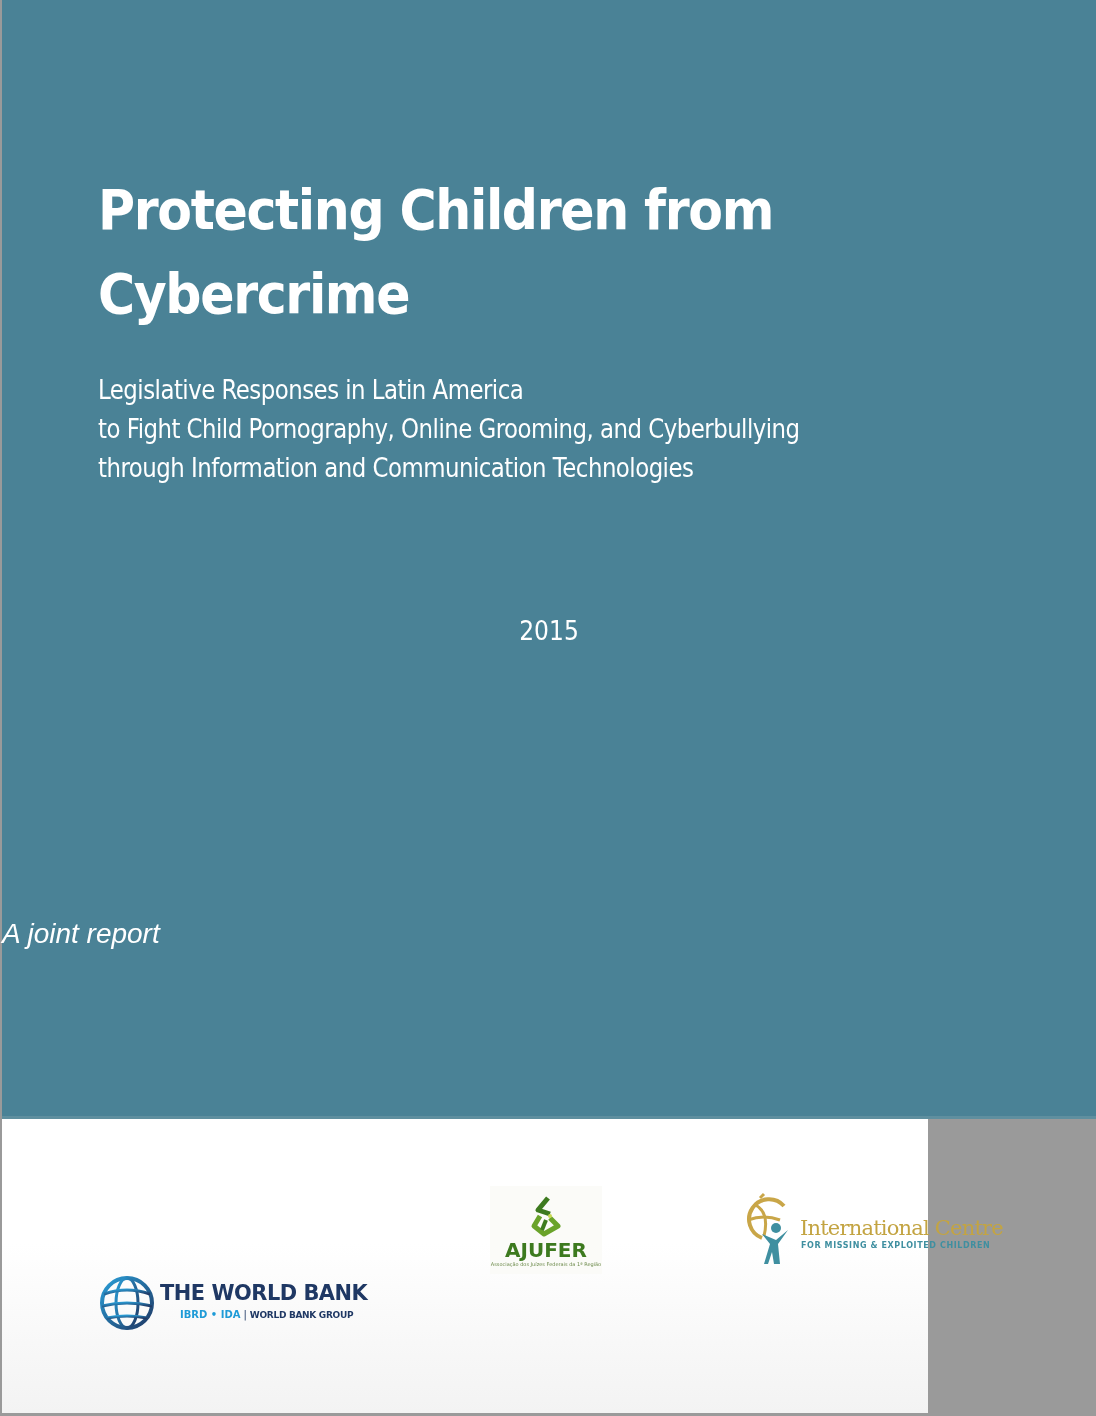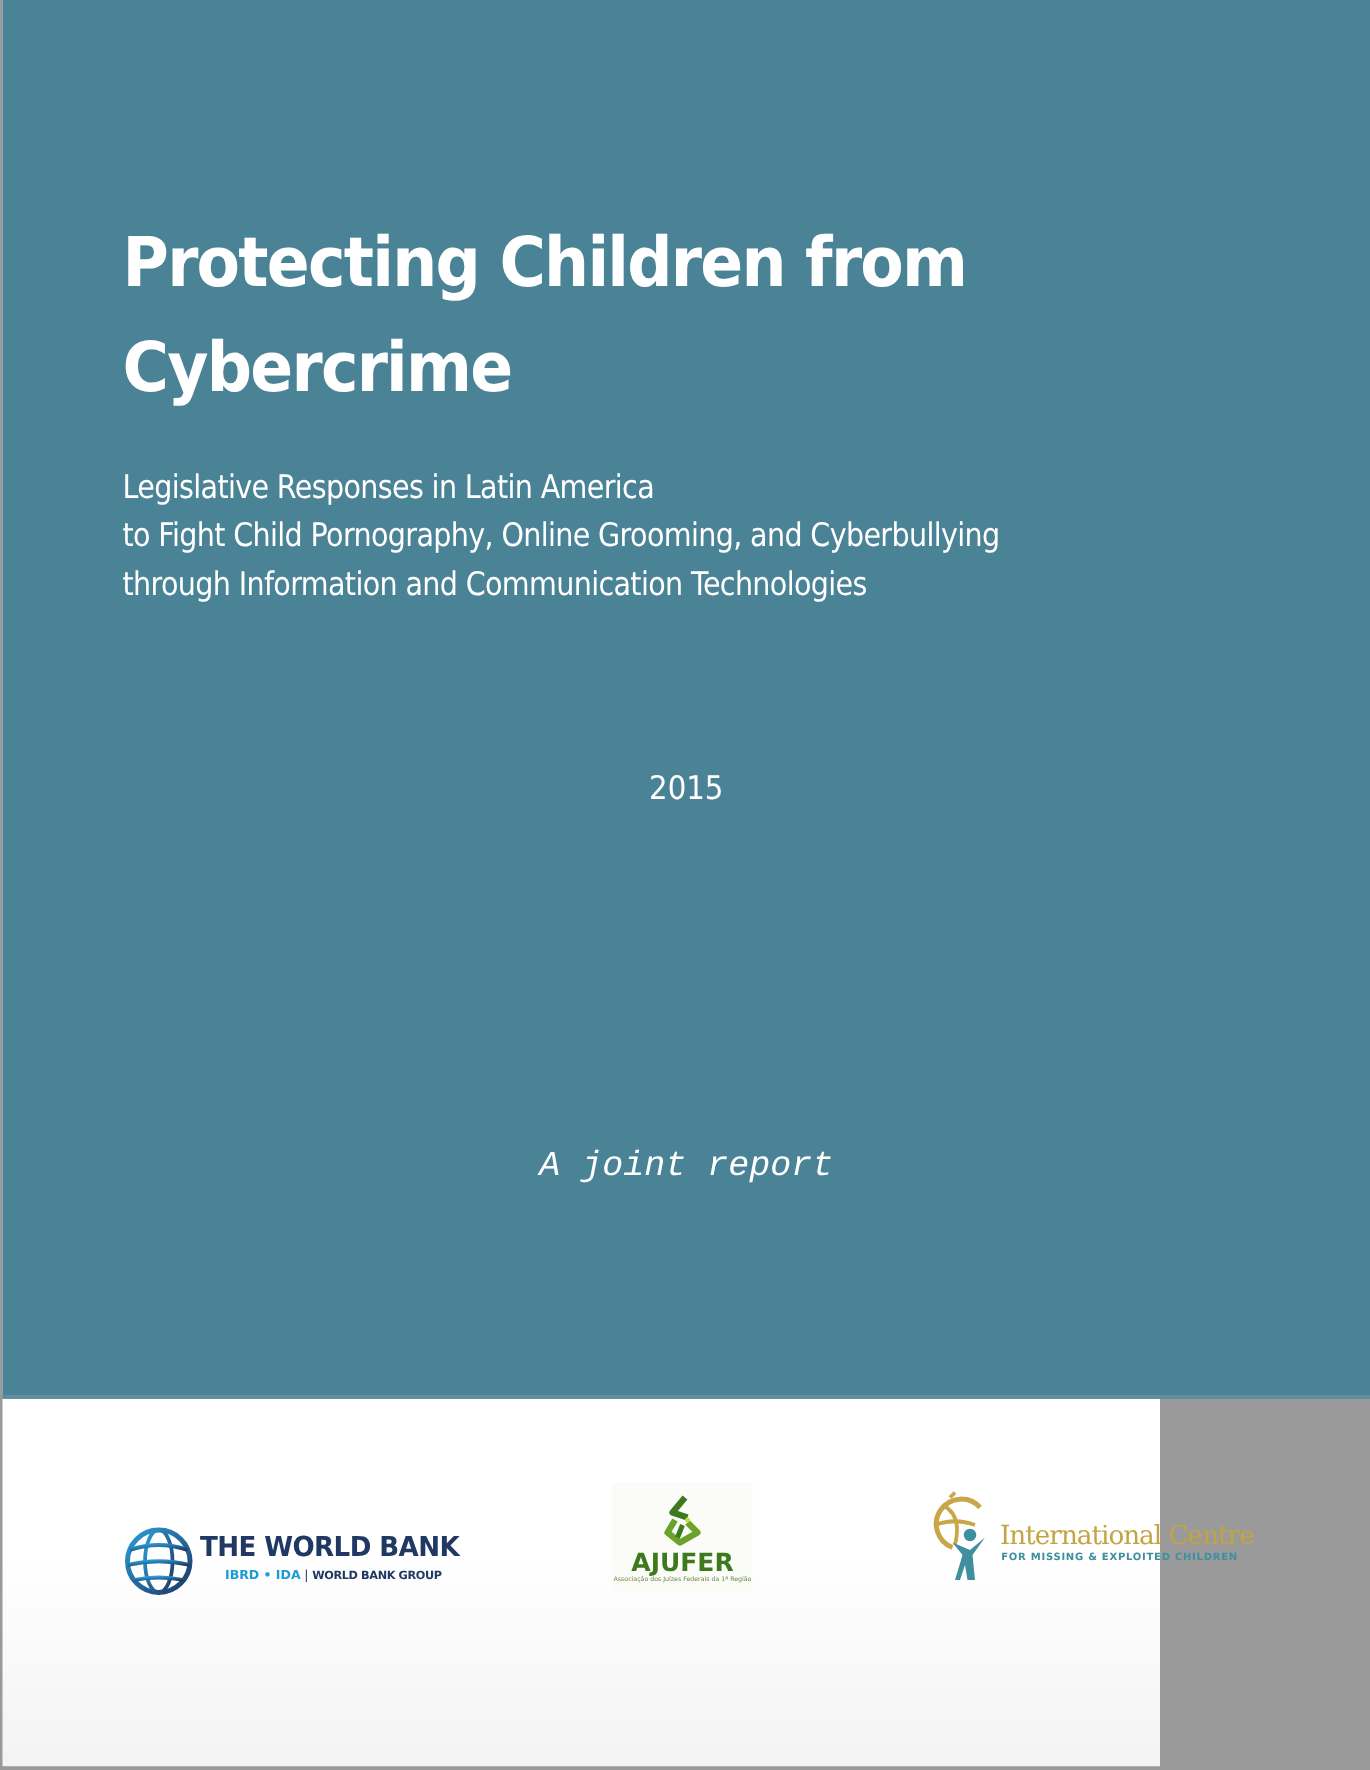--- a/index.html
+++ b/index.html
@@ -32,27 +32,27 @@
     font-size: 26px; line-height: 39px; letter-spacing: -0.6px;
     transform: scaleX(0.88); transform-origin: left top;
   }
   .subtitle div { white-space: nowrap; }
   .year {
     position: absolute; left: 0; width: 1094px; top: 616px; text-align: center;
     color: #ffffff; font-family: "DejaVu Sans", sans-serif; font-size: 26px;
     transform: scaleX(0.9);
   }
   .joint {
-    position: absolute; left: 0; width: 1094px; top: 918px; text-align: center;
-    color: #ffffff; font-family: Liberation Mono, monospace; font-style: italic;
+    position: absolute; left: 0; width: 1094px; top: 918px; 
+    color: #ffffff; font-family: Liberation Sans, sans-serif; font-style: italic;
     font-size: 28px;
   }
   
   .logo { position: absolute; }
-  .wb { left: 96px; top: 1218px; width: 290px; height: 62px; }
+  .wb { left: 96px; top: 1272px; width: 290px; height: 62px; }
   .wb svg { position: absolute; left: 0; top: 2px; }
   .wb-name {
     position: absolute; left: 62px; top: 8px; color: #1f3864;
     font-family: "DejaVu Sans", sans-serif; font-weight: bold; font-size: 22px; letter-spacing: -0.5px;
     white-space: nowrap; transform: scaleX(0.95); transform-origin: left top;
   }
   .wb-sub {
     position: absolute; left: 64px; top: 37px; white-space: nowrap; font-size: 10px;
     font-family: "DejaVu Sans", sans-serif;
     padding-left: 18px;

